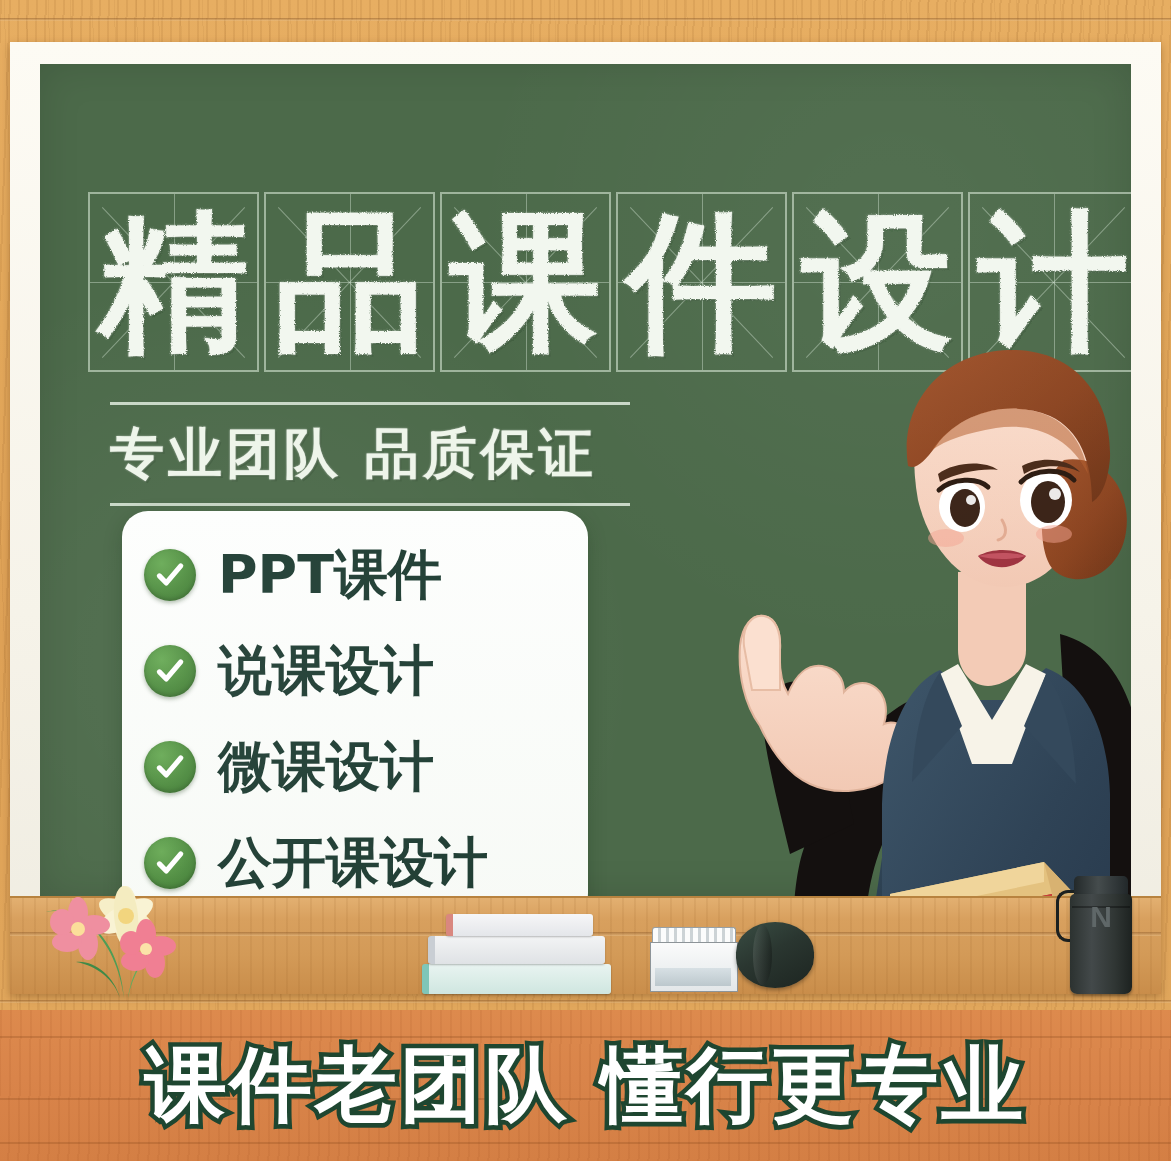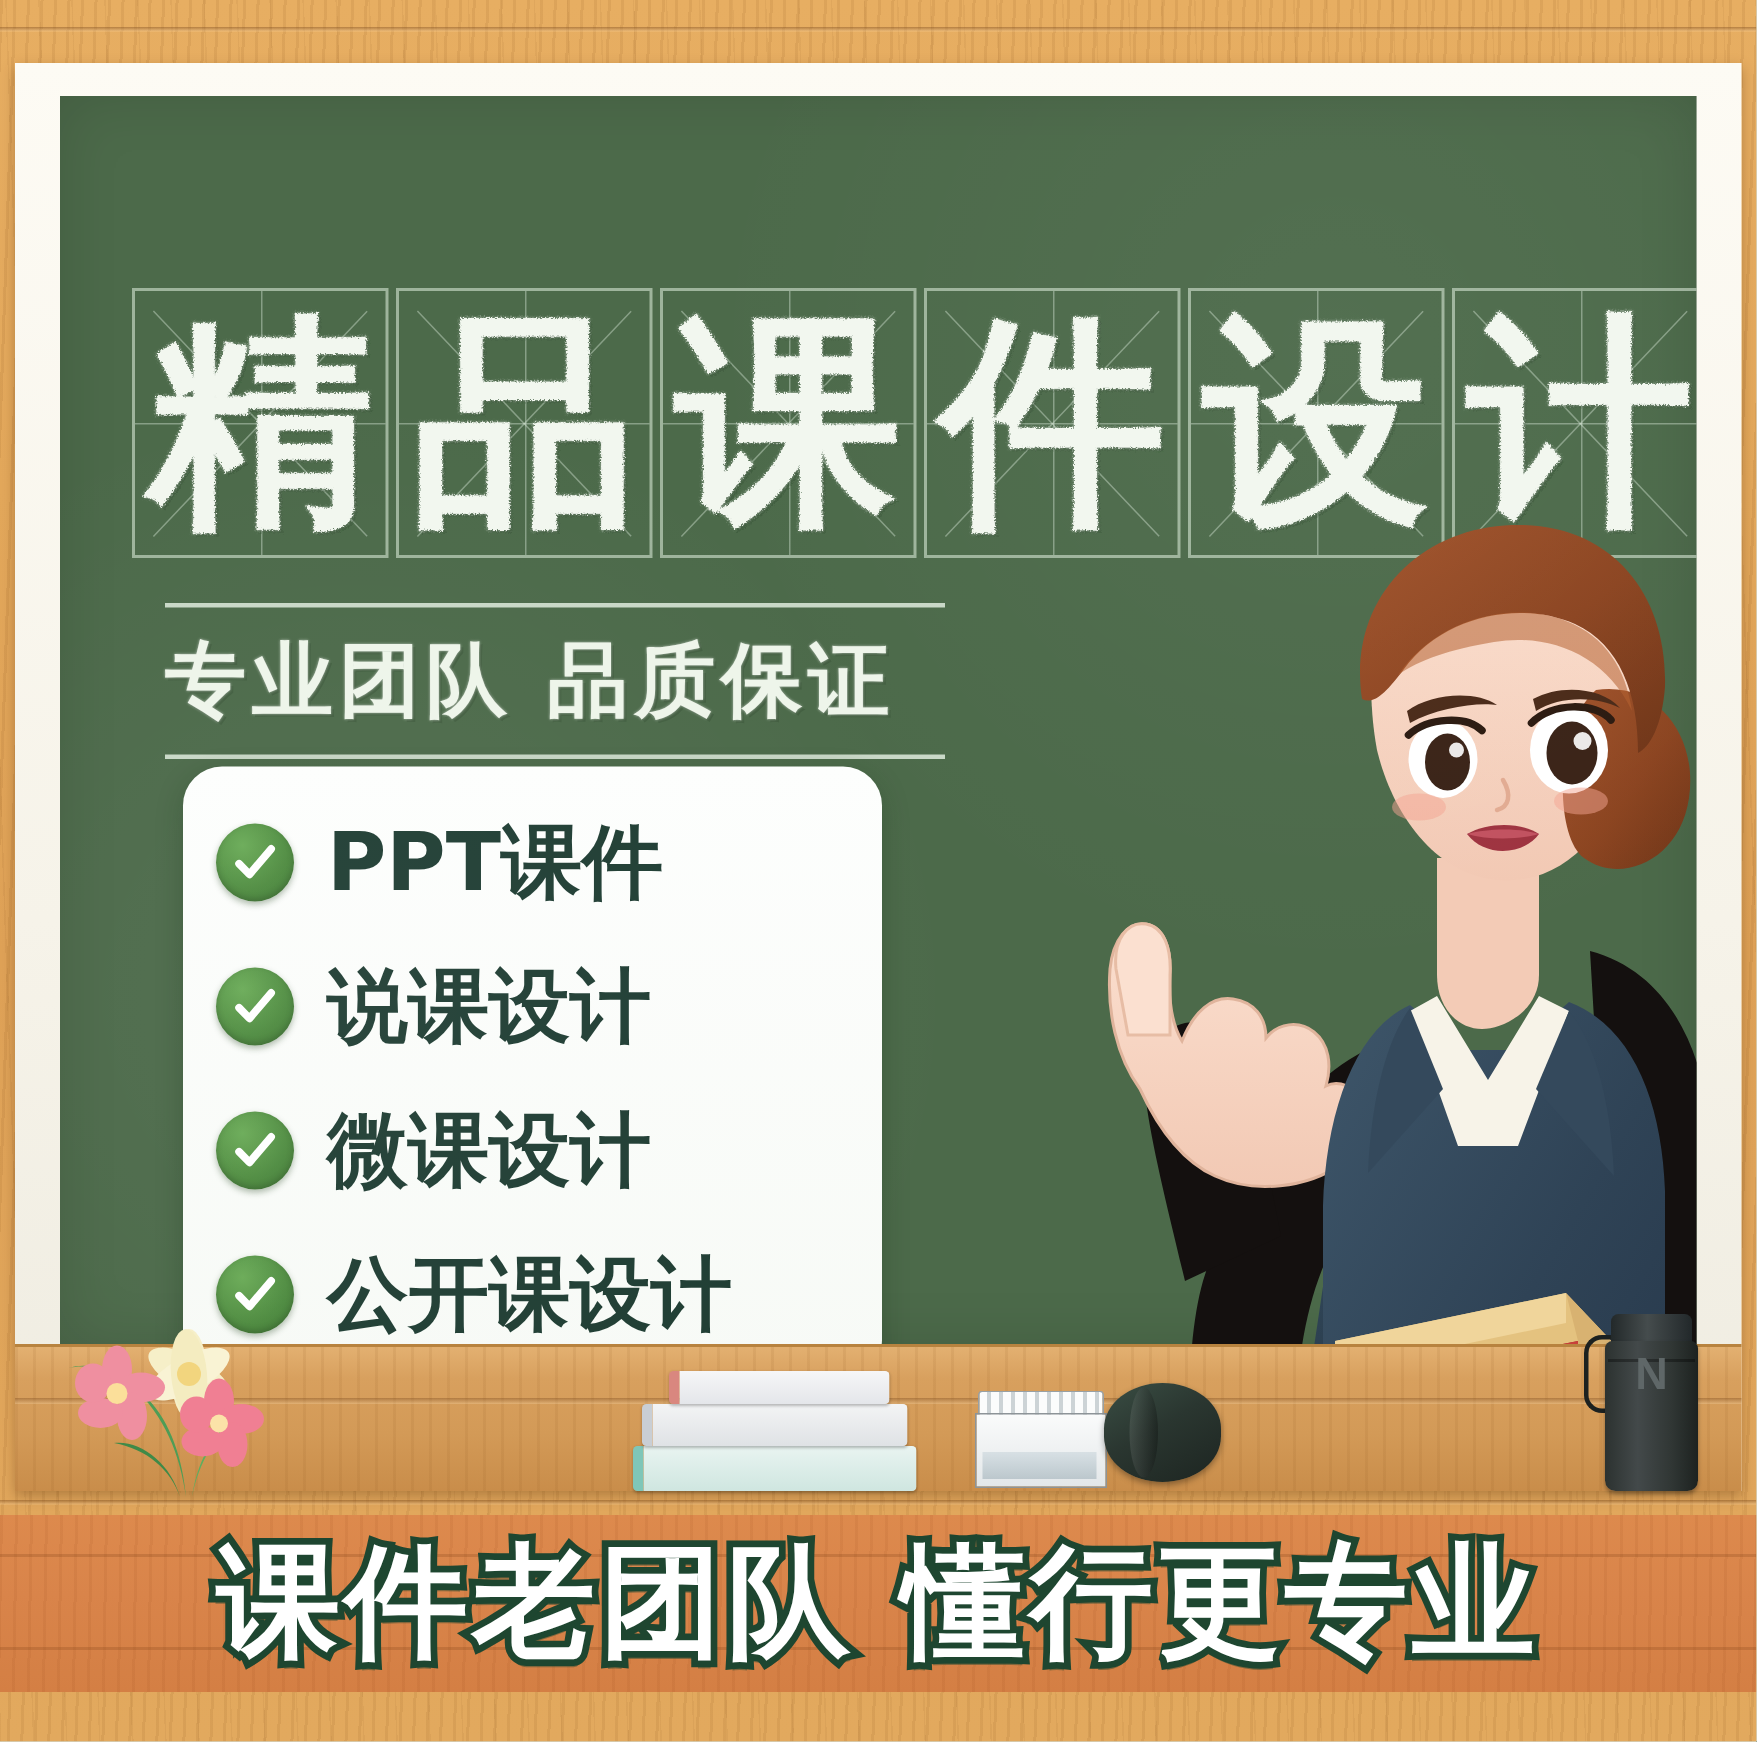--- a/index.html
+++ b/index.html
@@ -20,21 +20,21 @@
       repeating-linear-gradient(88deg, rgba(120,70,20,.07) 0 1px, rgba(255,255,255,0) 1px 22px),
       linear-gradient(180deg,#e7ae62 0%,#e3a85b 28%,#dfa257 55%,#e2a95e 100%);
   }
   .wood-seam{
     position:absolute;left:0;right:0;height:3px;
     background:linear-gradient(180deg,rgba(120,70,25,.45),rgba(255,220,170,.35));
   }
 
   
   .bottom-band{
-    position:absolute;left:0;right:0;top:1010px;height:118px;
+    position:absolute;left:0;right:0;top:1010px;height:151px;
     background:
       repeating-linear-gradient(91deg, rgba(150,72,25,.10) 0 2px, rgba(255,255,255,0) 2px 10px),
       linear-gradient(180deg,#dd8a4d 0%,#d9844a 45%,#d47f44 100%);
     overflow:hidden;
   }
   .bottom-band .band-line{
     position:absolute;left:0;right:0;height:2px;background:rgba(120,58,18,.22);
   }
   .band-text{
     position:absolute;left:0;right:0;top:50%;transform:translateY(-50%);

